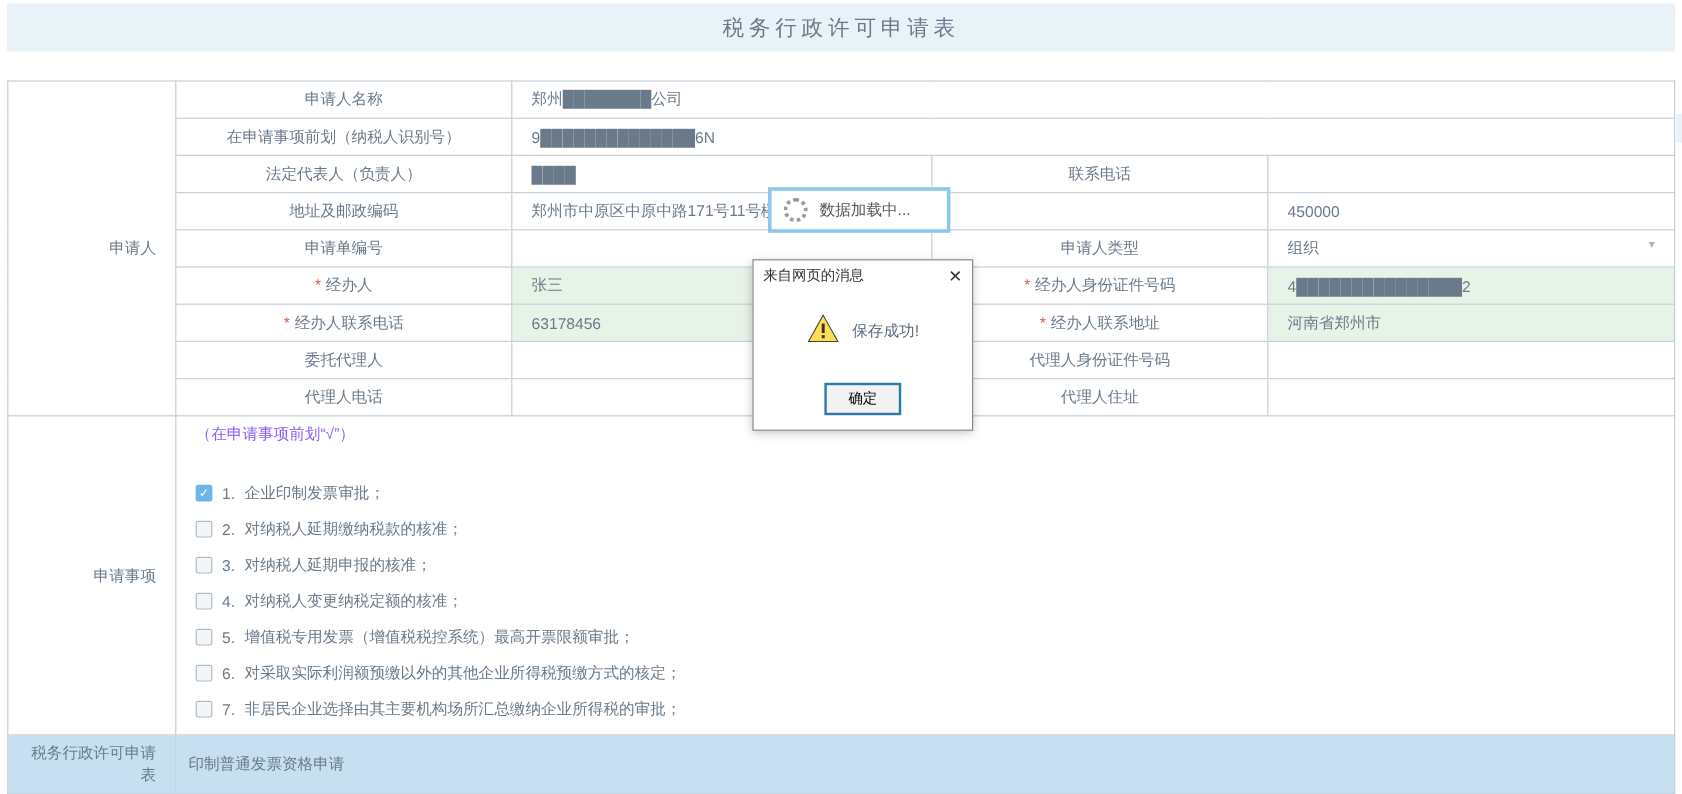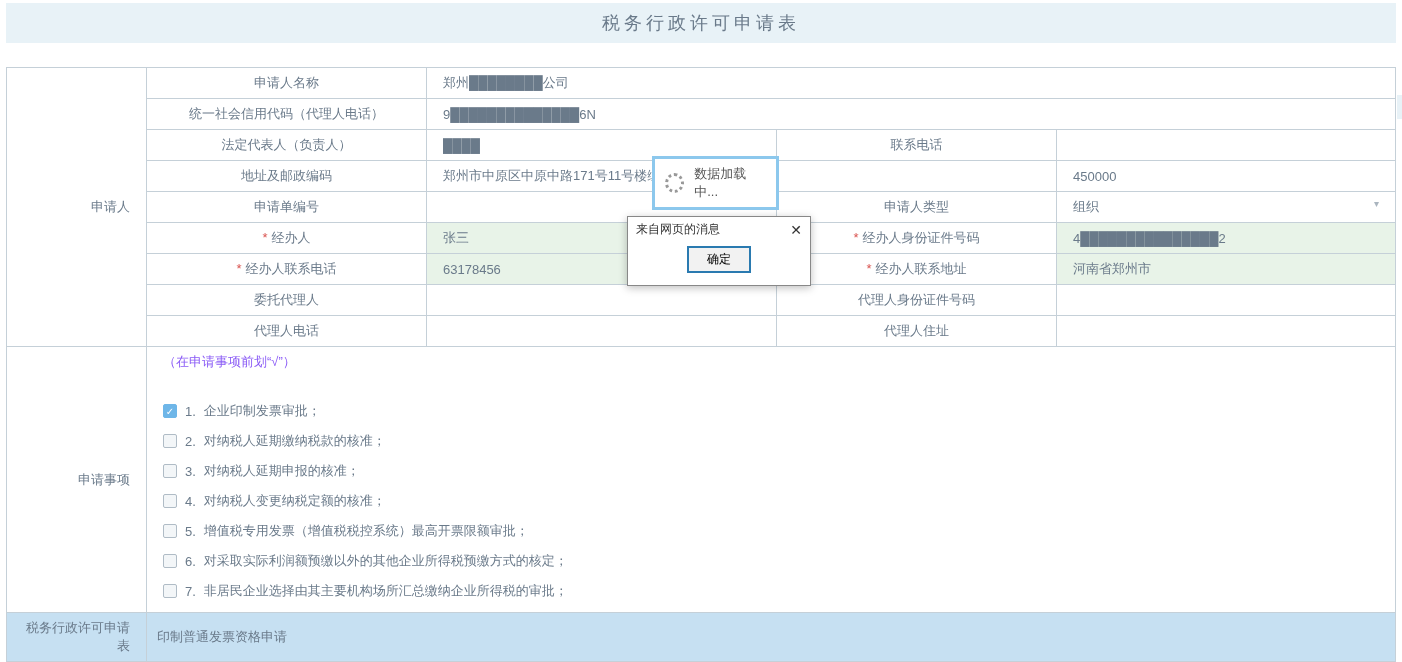--- a/index.html
+++ b/index.html
@@ -89,30 +89,29 @@
     }
     .sel-row {
       background: #c6e0f2;
     }
     .sel-row td { background: transparent !important; }
 
     
     .loading-pop {
       position: absolute;
       left: 640px; top: 156px;
-      width: 127px;
+      width: 152px;
       background: #fff;
       border: 3px solid #8cc8ed;
       padding: 6px 10px;
       display: flex;
       align-items: center;
       gap: 10px;
       z-index: 5;
       color: #555;
-      margin-left: 12px;
     }
     .spinner {
       width: 20px; height: 20px;
       border-radius: 50%;
       border: 3px dotted #999;
       animation: spin 1.2s linear infinite;
     }
     @keyframes spin { to { transform: rotate(360deg);} }
 
     
@@ -188,21 +187,21 @@
         <col style="width:280px">
         <col>
     </colgroup>
     <tbody>
         <tr>
       <td class="side-label" rowspan="9">申请人</td>
       <td class="hdr-cell">申请人名称</td>
       <td class="val-cell" colspan="3">郑州████████公司</td>
     </tr>
     <tr>
-      <td class="hdr-cell">统一社会信用代码（代理人电话）</td>
+      <td class="hdr-cell">在申请事项前划（纳税人识别号）</td>
       <td class="val-cell" colspan="3">9██████████████6N</td>
     </tr>
     <tr>
       <td class="hdr-cell">法定代表人（负责人）</td>
       <td class="val-cell">████</td>
       <td class="hdr-cell">联系电话</td>
       <td class="val-cell"></td>
     </tr>
     <tr>
       <td class="hdr-cell">地址及邮政编码</td>
@@ -296,16 +295,26 @@
 <div class="loading-pop">
   <div class="spinner"></div>
   <span>数据加载中...</span>
 </div>
 
 <div class="dialog">
   <div class="dialog-title">
     <span>来自网页的消息</span>
     <span class="dialog-close">✕</span>
   </div>
+  <div class="dialog-body">
+    <span class="warn-icon">
+      <svg viewBox="0 0 32 32">
+          <polygon points="16,3 30,28 2,28" fill="#ffdd55" stroke="#444" stroke-width="1"></polygon>
+          <rect x="14.6" y="11" width="2.8" height="9" fill="#333"></rect>
+          <rect x="14.6" y="22" width="2.8" height="3" fill="#333"></rect>
+        </svg>
+    </span>
+    <span>保存成功!</span>
+  </div>
   <div class="dialog-footer">
     <button>确定</button>
   </div>
 </div>
 
 </body></html>

